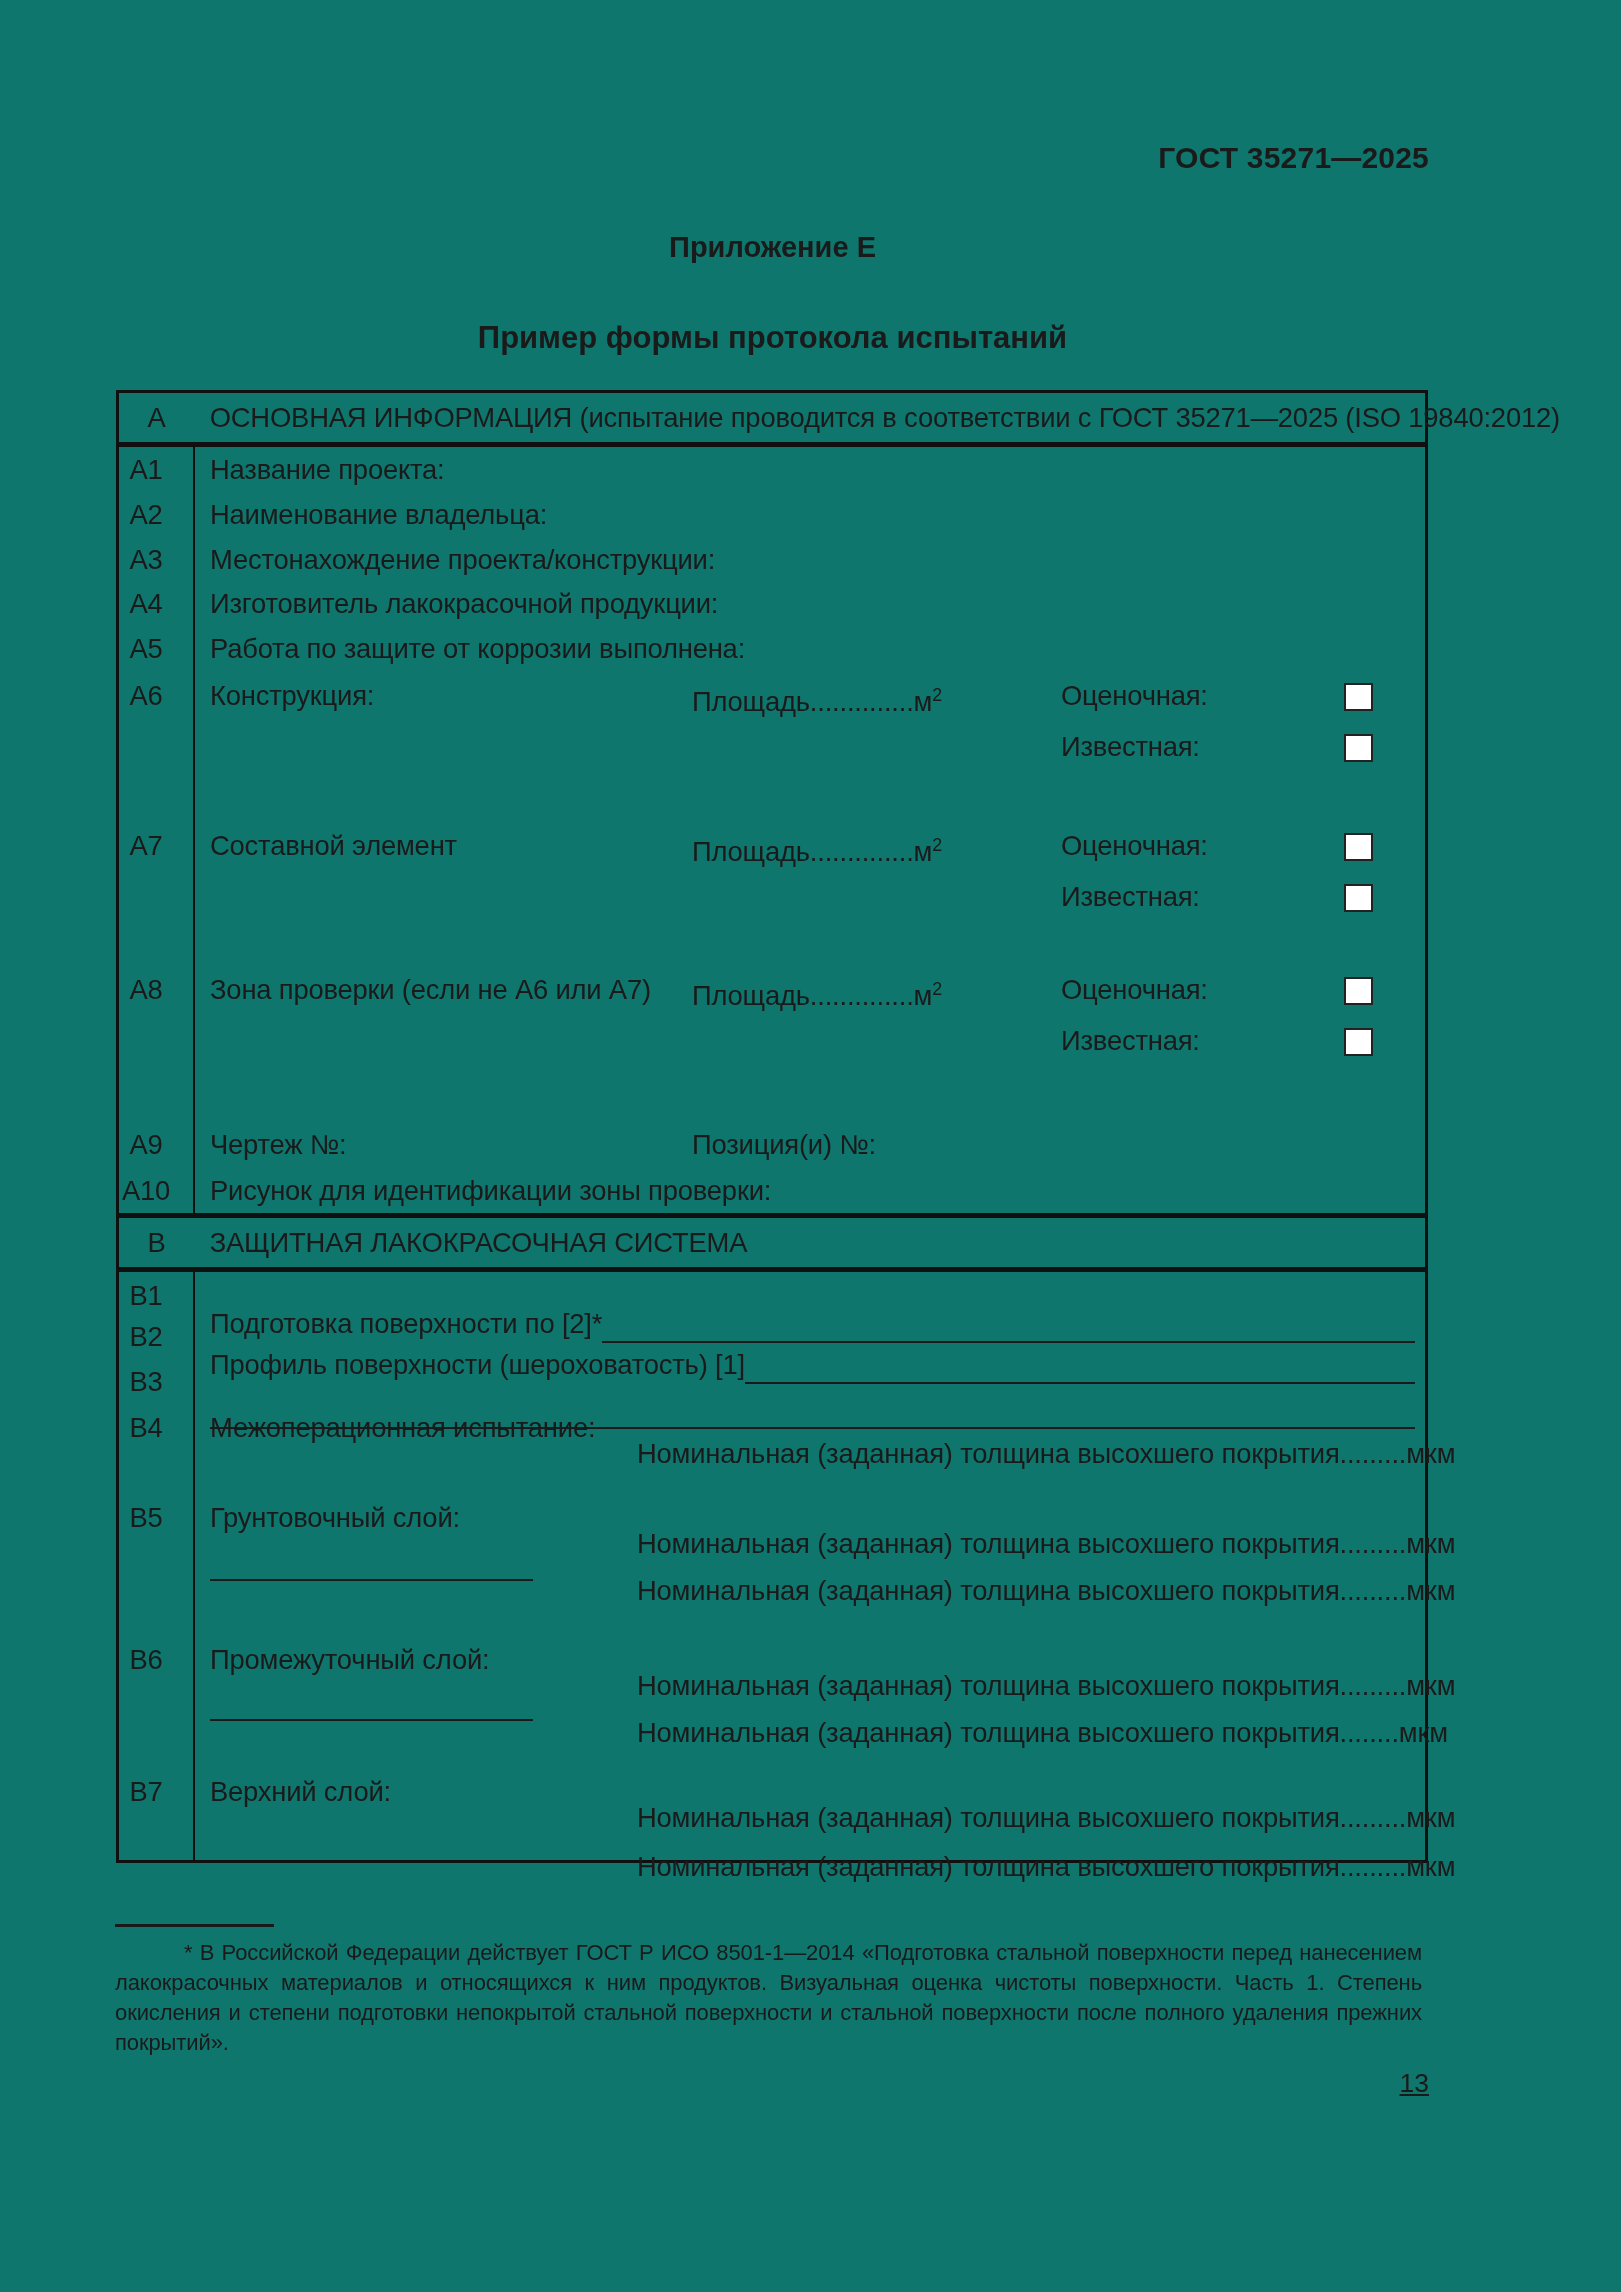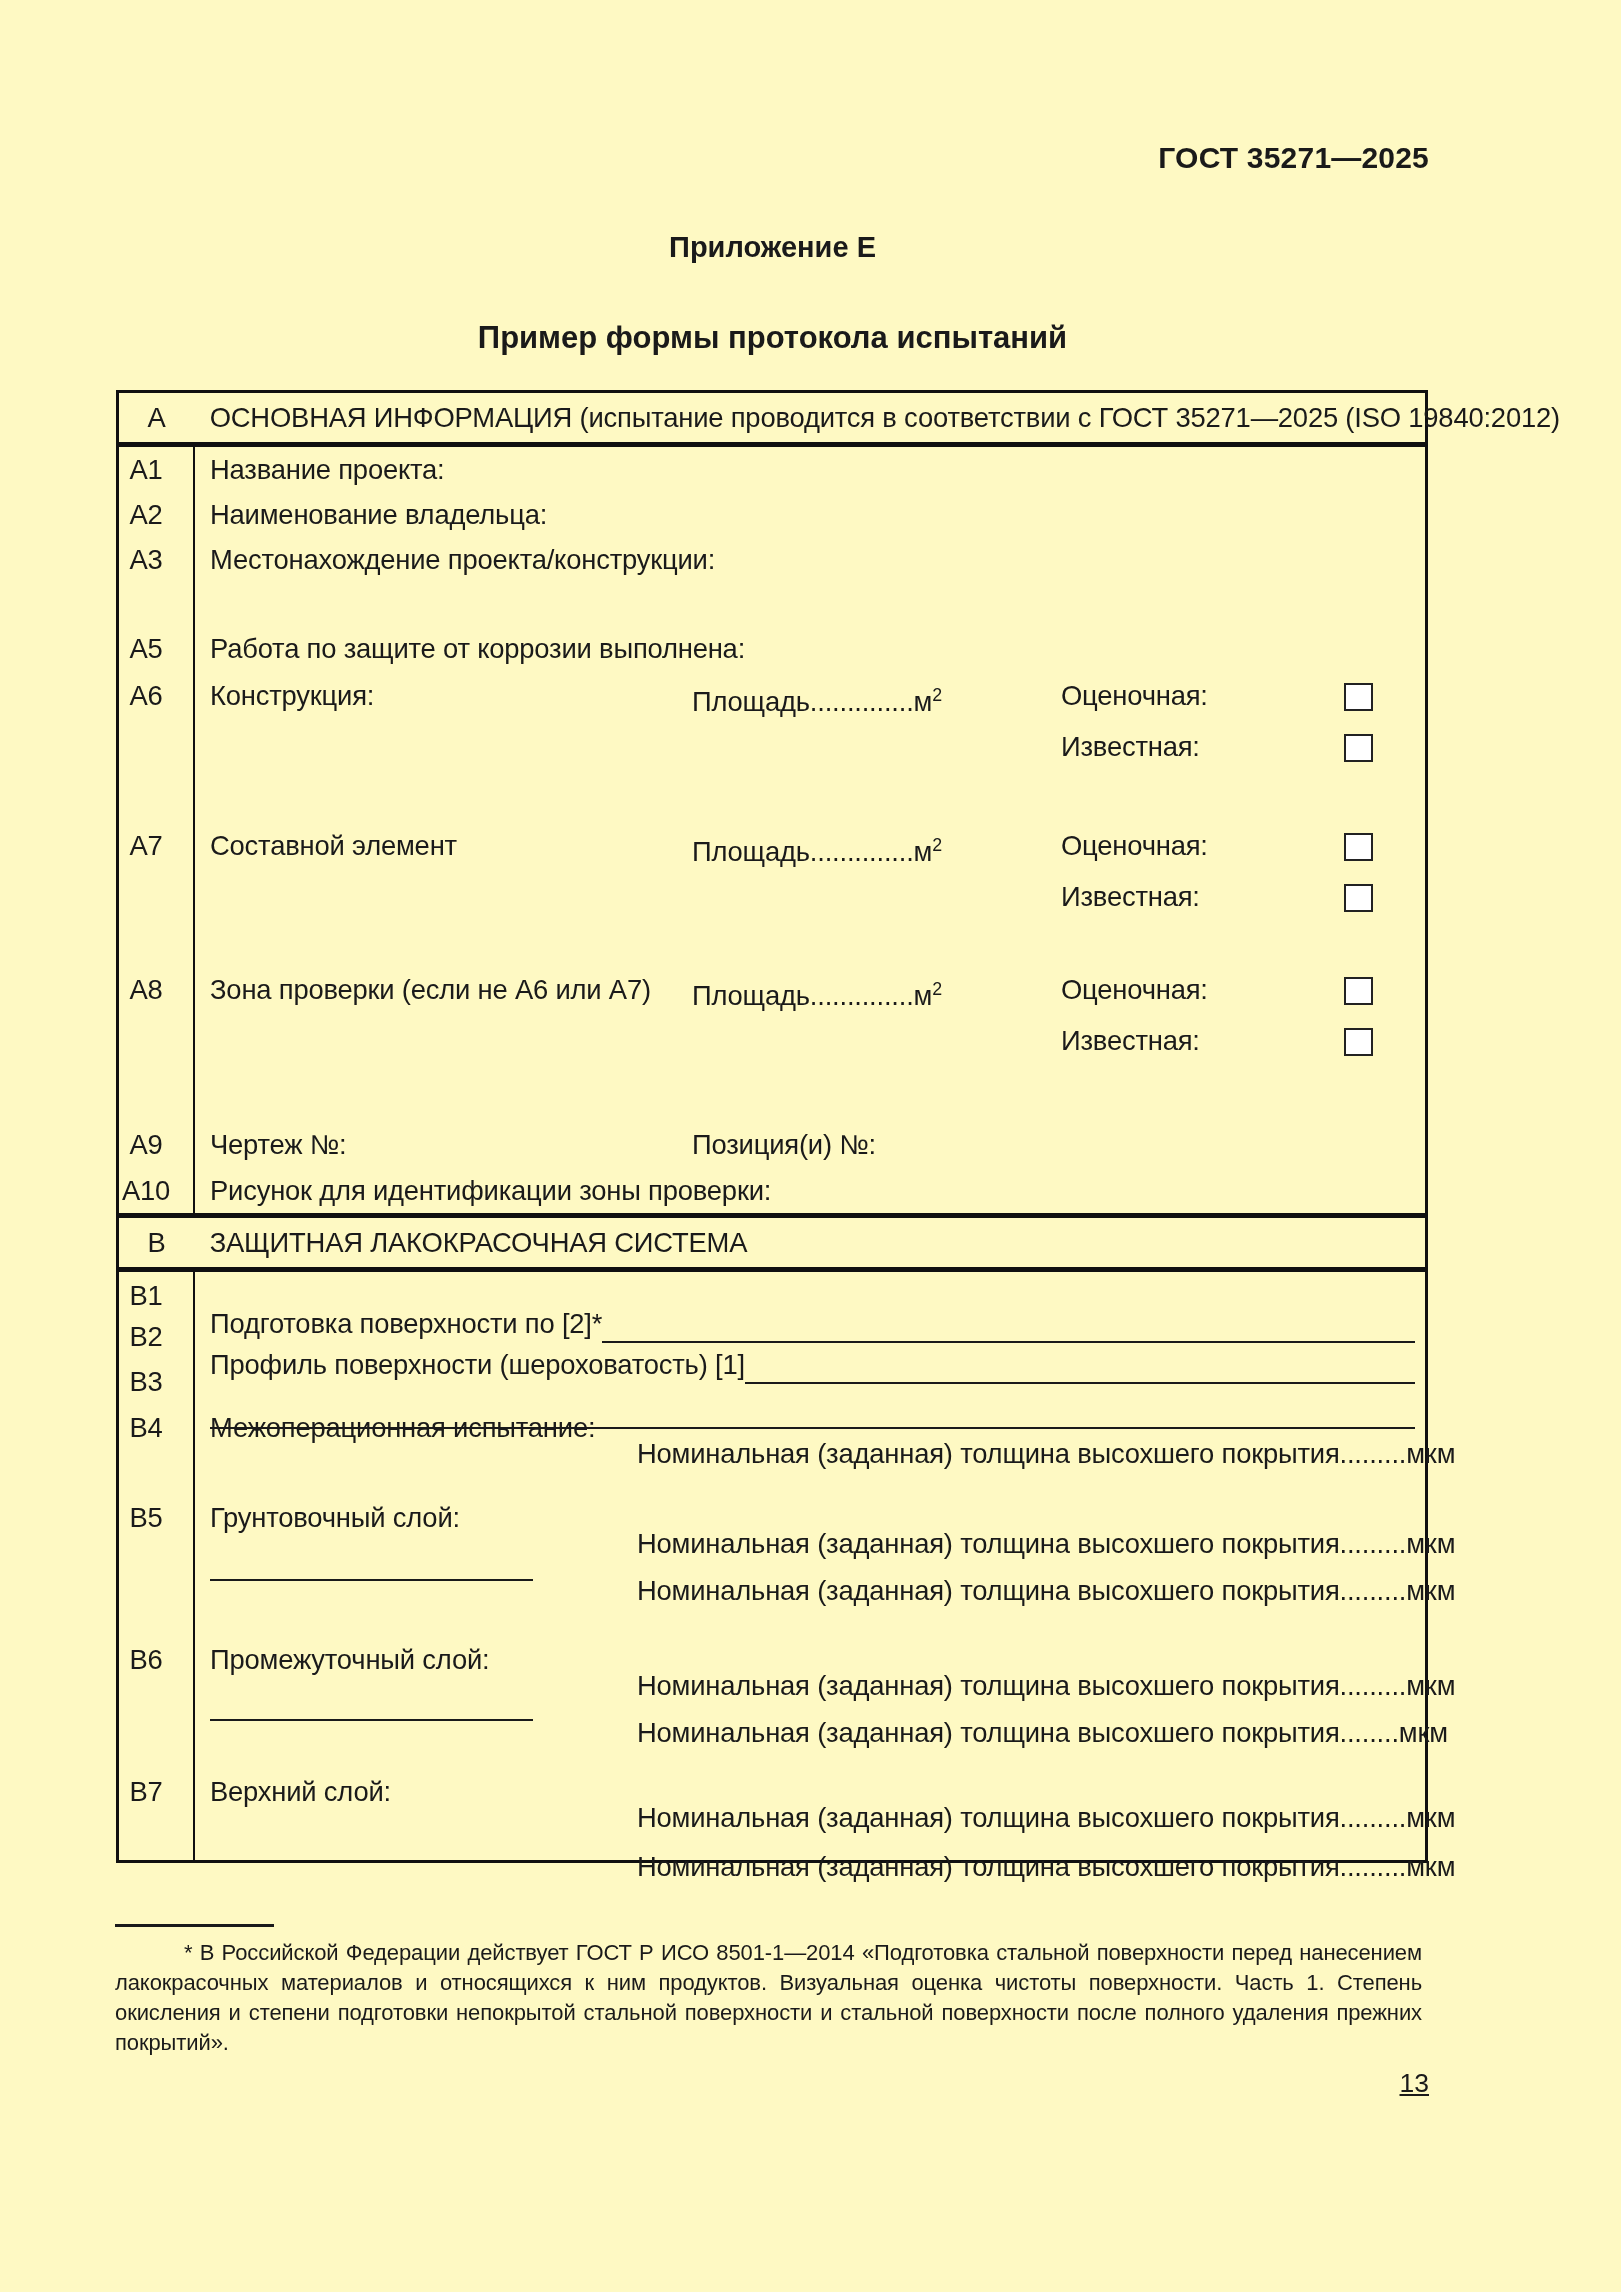--- a/index.html
+++ b/index.html
@@ -1,17 +1,17 @@
 <!DOCTYPE html>
 <html><head>
 <meta charset="utf-8">
 <style>
   html,body { margin:0; padding:0; background:#e8e8e8; }
   .page {
-    position:relative; width:1621px; height:2293px; background:#fef9c3;
+    position:relative; width:1621px; height:2293px; background:#0f766e;
     font-family:"Liberation Sans", sans-serif; color:#1a1a1a; overflow:hidden;
     margin:0 auto;
   }
   .doc-header {
     position:absolute; top:141px; left:116px; width:1313px;
     text-align:right; font-weight:bold; font-size:30px; letter-spacing:0.2px;
   }
   .appendix-block {
     position:absolute; top:229px; left:116px; width:1313px;
     text-align:center; font-weight:bold; font-size:29px; line-height:37px;
@@ -93,20 +93,24 @@
         <div class="label">Название проекта:</div>
       </div>
       <div class="row" style="top:48px">
         <div class="code">А2</div>
         <div class="label">Наименование владельца:</div>
       </div>
       <div class="row" style="top:93px">
         <div class="code">А3</div>
         <div class="label">Местонахождение проекта/конструкции:</div>
       </div>
+      <div class="row" style="top:137px">
+        <div class="code">А4</div>
+        <div class="label">Изготовитель лакокрасочной продукции:</div>
+      </div>
       <div class="row" style="top:182px">
         <div class="code">А5</div>
         <div class="label">Работа по защите от коррозии выполнена:</div>
       </div>
 
       <div class="row" style="top:229px">
         <div class="code">А6</div>
         <div class="label">Конструкция:</div>
         <div class="area-col"><span>Площадь..............м</span><sup>2</sup></div>
         <div class="opt-col">Оценочная:</div>

